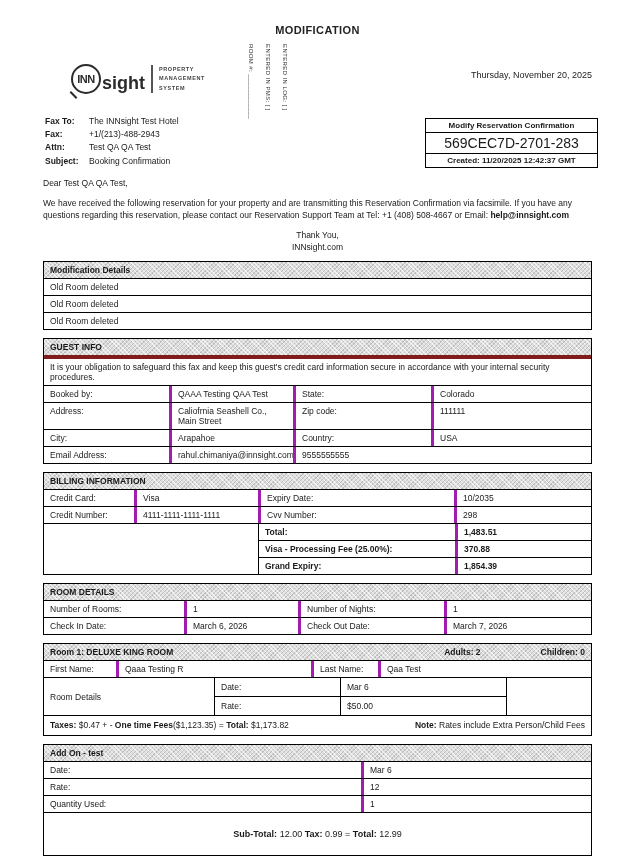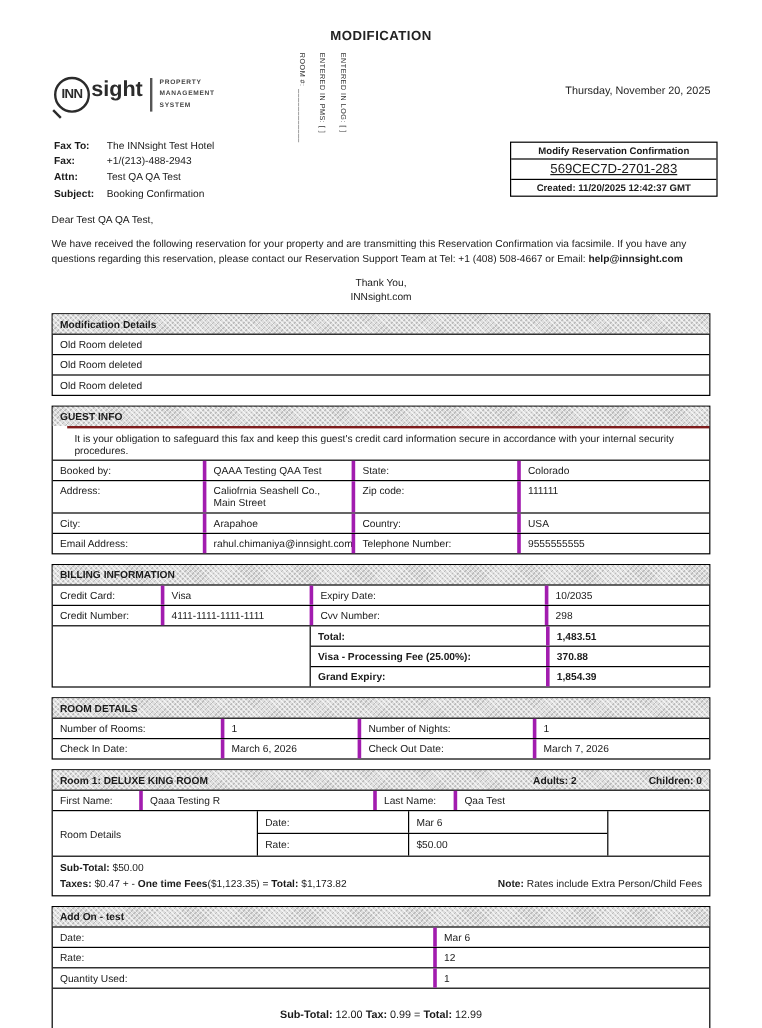--- a/index.html
+++ b/index.html
@@ -7,21 +7,21 @@
   .page {
     position:relative; width:635px; height:857px; background:#fff;
     font-family:"Liberation Sans", sans-serif; color:#1a1a1a; overflow:hidden;
   }
   .doc-title {
     position:absolute; top:24px; left:0; right:0; text-align:center;
     font-size:11px; font-weight:600; letter-spacing:.4px; color:#222;
   }
   
   .logo { position:absolute; left:45px; top:64px; display:flex; align-items:center; }
-  .logo-mark { font-weight:bold; font-size:15px; color:#2b2b2b; display:flex; align-items:flex-start; }
+  .logo-mark { font-weight:bold; font-size:15px; color:#2b2b2b; display:flex; align-items:flex-end;margin-left:26px; }
   .logo-circle {
     position:relative; display:inline-flex; align-items:center; justify-content:center;
     width:30px; height:30px; border:2px solid #2b2b2b; border-radius:50%;
     font-size:11px; font-weight:bold; letter-spacing:-.5px;
   }
   .logo-circle::after {
     content:""; position:absolute; left:-4px; bottom:-4px; width:9px; height:2px;
     background:#2b2b2b; transform:rotate(45deg);
   }
   .logo-sight { margin-left:1px; font-size:18px; }
@@ -40,39 +40,39 @@
   .doc-date { position:absolute; top:70px; right:43px; font-size:9px; color:#222; }
   
   .fax-block { position:absolute; left:45px; top:115px; font-size:8.5px; line-height:1.55; }
   .fax-row { display:flex; }
   .fax-label { font-weight:bold; width:44px; }
   
   .confirm-box { position:absolute; left:425px; top:118px; width:173px; border:1px solid #000; text-align:center; }
   .confirm-row { padding:2px 3px; font-size:8px; border-top:1px solid #000; }
   .confirm-row:first-child { border-top:none; }
   .confirm-title, .confirm-created { font-weight:bold; }
-  .confirm-number { font-size:11px;text-decoration:underline; }
+  .confirm-number { font-size:14px; }
   
   .main { position:absolute; left:43px; top:178px; width:549px; font-size:8.5px; }
   .letter p { margin-bottom:8px; line-height:1.4; }
   .letter .sig { margin-bottom:0;text-align:center; }
   b { font-weight:bold; }
   
   .sec { border:1px solid #000; margin-top:8px; }
   .hdr {
     padding:3px 6px; font-weight:bold; font-size:8.5px;
     background-color:#dedede;
     background-image:
       repeating-linear-gradient(45deg, rgba(255,255,255,.65) 0 1px, transparent 1px 3px),
       repeating-linear-gradient(135deg, rgba(110,110,110,.30) 0 1px, transparent 1px 3px);
   }
   .row { display:flex; border-top:1px solid #000; }
   .cell { padding:3px 6px; }
   .cell + .cell { border-left:3px solid #a21caf; }
-  .note-row { border-top:2px solid #7f1d1d; padding:3px 6px;margin-left:12px; }
+  .note-row { border-top:4px solid #7f1d1d; padding:3px 6px; }
   
   .g-c1{width:125px;} .g-c2{width:124px;} .g-c3{width:138px;} .g-c4{flex:1;}
   .b-c1{width:90px;} .b-c2{width:124px;} .b-c3{width:196px;} .b-c4{flex:1;}
   .b-merged{width:214px;}
   .rd-c1{width:140px;} .rd-c2{width:114px;} .rd-c3{width:146px;} .rd-c4{flex:1;}
   .bt-row .cell{font-weight:bold;}
   .billing-bottom{display:flex; border-top:1px solid #000;}
   .billing-bottom-right{flex:1; border-left:1px solid #000;}
   .billing-bottom-right .row:first-child{border-top:none;}
   
@@ -188,21 +188,20 @@
       </div>
       <div class="row">
         <div class="cell g-c1">City:</div>
         <div class="cell g-c2">Arapahoe</div>
         <div class="cell g-c3">Country:</div>
         <div class="cell g-c4">USA</div>
       </div>
       <div class="row">
         <div class="cell g-c1">Email Address:</div>
         <div class="cell g-c2">rahul.chimaniya@innsight.com</div>
-        <div class="cell g-c3">Telephone Number:</div>
         <div class="cell g-c4">9555555555</div>
       </div>
     </div>
 
     <div class="sec">
       <div class="hdr">BILLING INFORMATION</div>
       <div class="row">
         <div class="cell b-c1">Credit Card:</div>
         <div class="cell b-c2">Visa</div>
         <div class="cell b-c3">Expiry Date:</div>
@@ -270,21 +269,20 @@
           </div>
           <div class="r1-mid-row">
             <div class="lbl">Rate:</div>
             <div class="val">$50.00</div>
           </div>
         </div>
         <div class="r1-empty"></div>
       </div>
       <div class="r1-footer">
         <div class="totals">
-          <div><b>Sub-Total:</b> <span>$50.00</span></div>
           <div><b>Taxes:</b> <span>$0.47 + - </span><b>One time Fees</b><span>($1,123.35) = </span><b>Total:</b> <span>$1,173.82</span></div>
         </div>
         <div class="note"><b>Note:</b> <span>Rates include Extra Person/Child Fees</span></div>
       </div>
     </div>
 
     <div class="sec">
       <div class="hdr">Add On - test</div>
       <div class="row">
         <div class="cell a-c1">Date:</div>

